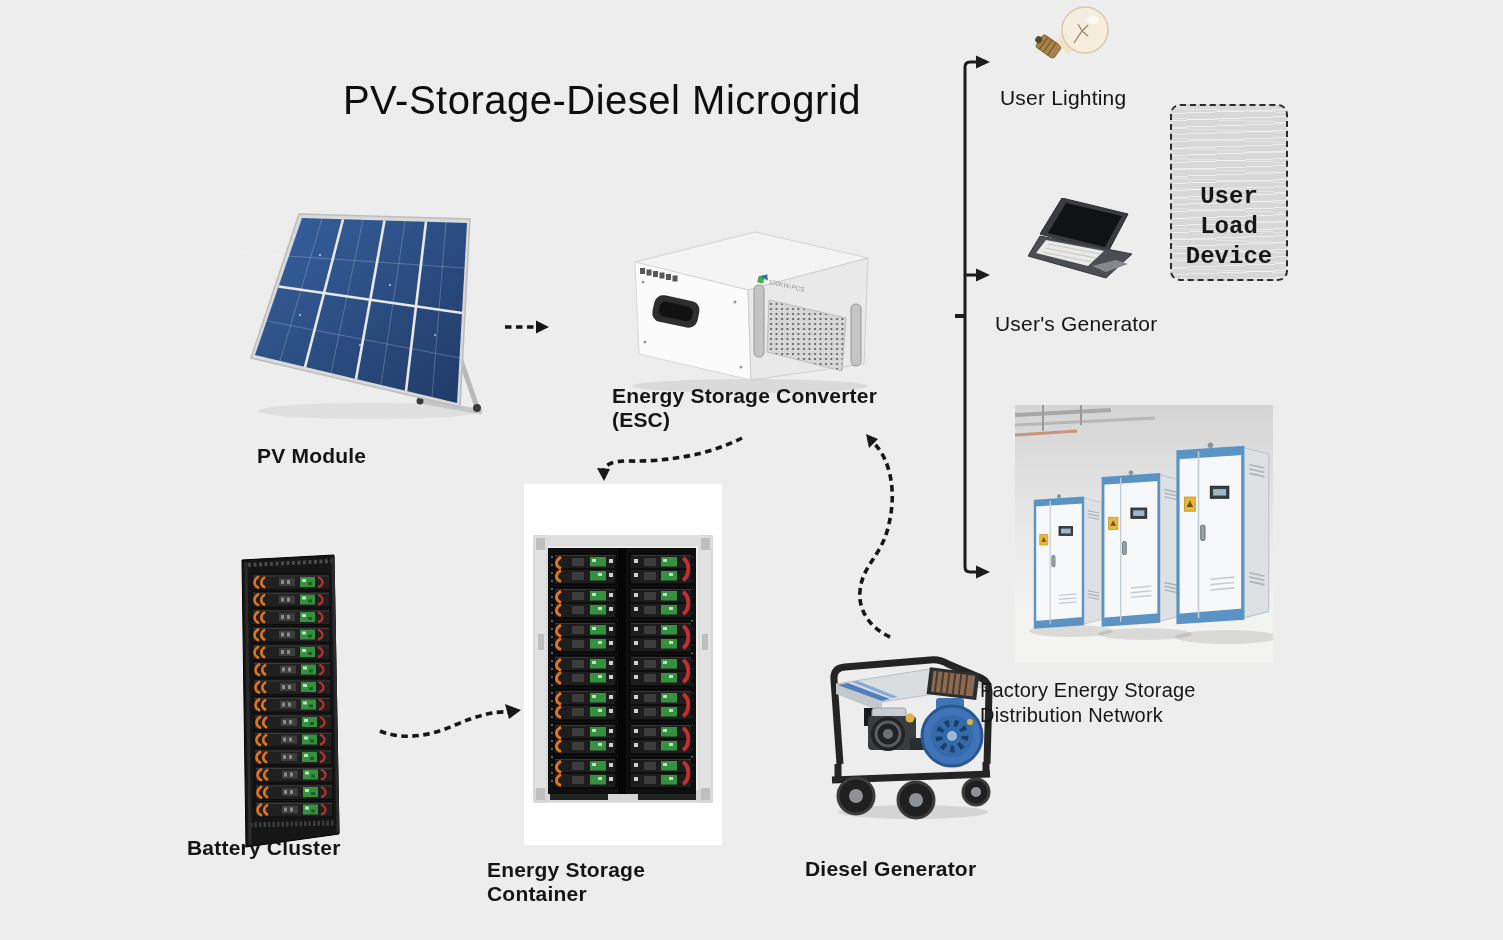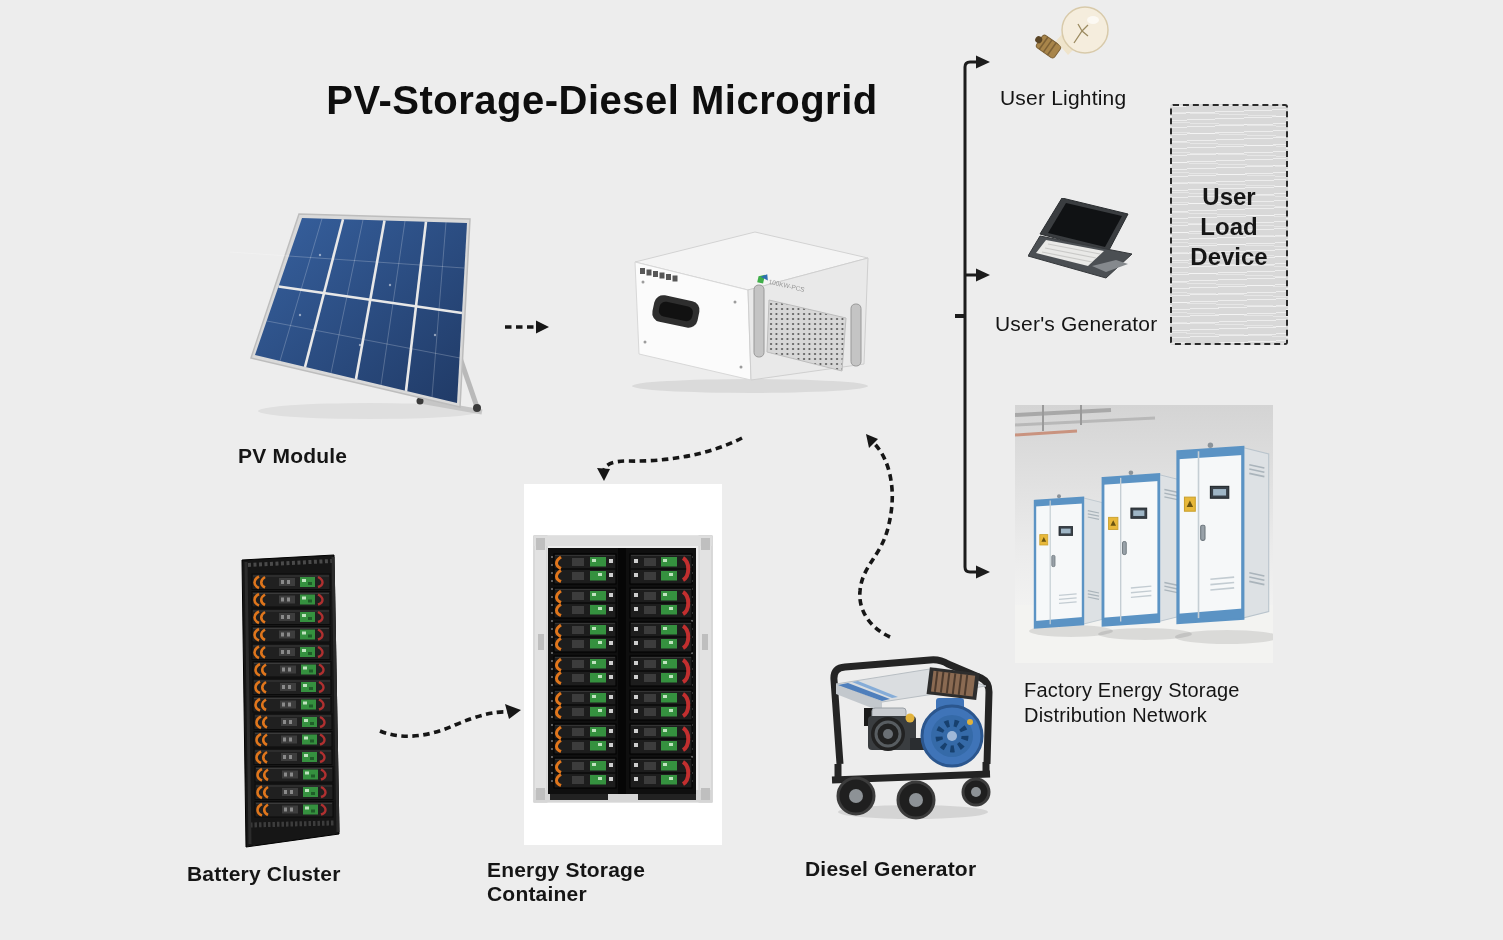--- a/index.html
+++ b/index.html
@@ -1,28 +1,28 @@
 <!DOCTYPE html>
 <html><head>
 <meta charset="utf-8">
 <style>
   html,body{margin:0;padding:0;background:#ededed;}
   .stage{position:relative;width:1503px;height:940px;background:#ededed;overflow:hidden;
          font-family:"Liberation Sans","DejaVu Sans",sans-serif;color:#141414;}
   .abs{position:absolute;}
   .title{position:absolute;left:252px;top:78px;width:700px;text-align:center;
-         font-size:40px;font-weight:bold;letter-spacing:.5px;color:#0e0e0e;}
+         font-size:40px;font-weight:normal;letter-spacing:.5px;color:#0e0e0e;}
   .label{position:absolute;text-align:left;font-weight:bold;font-size:21px;color:#151515;letter-spacing:.2px;}
   .label--regular{font-weight:normal;font-size:21px;}
   .label--factory{font-weight:normal;font-size:20px;line-height:25px;}
-  .uld-box{position:absolute;left:1170px;top:104px;width:118px;height:241px;box-sizing:border-box;
-           border:2px dashed #2a2a2a;border-radius:3px;
+  .uld-box{position:absolute;left:1170px;top:104px;width:118px;height:177px;box-sizing:border-box;
+           border:2px dashed #2a2a2a;border-radius:10px;
            background-color:#d8d8d8;
            background-image:repeating-linear-gradient(178deg, rgba(255,255,255,.55) 0 1px, rgba(255,255,255,0) 1px 7px),
-                            repeating-linear-gradient(2deg, rgba(255,255,255,.35) 0 1px, rgba(0,0,0,0) 1px 10px);}
+                            repeating-linear-gradient(2deg, rgba(255,255,255,.35) 0 1px, rgba(0,0,0,0) 1px 10px);font-family:Liberation Mono, monospace;}
   .uld-text{margin-top:76px;text-align:center;font-size:24px;font-weight:bold;line-height:30px;color:#161616;}
   svg{display:block;}
 </style>
 </head>
 <body>
 
 <div class="stage">
 
   <div class="title">PV-Storage-Diesel Microgrid</div>
 
@@ -96,21 +96,21 @@
       <line x1="48.5" y1="91.5" x2="232" y2="118"></line>
     </g>
     <g fill="rgba(255,255,255,0.5)">
       <circle cx="90" cy="60" r="1.2"></circle>
         <circle cx="160" cy="90" r="1.2"></circle>
         <circle cx="205" cy="140" r="1.2"></circle>
       <circle cx="70" cy="120" r="1.2"></circle>
         <circle cx="130" cy="150" r="1.2"></circle>
     </g>
   </svg>
-  <div class="label" style="left:238px;top:444px;width:210px">PV Module</div>
+  <div class="label" style="left:257px;top:444px;width:210px">PV Module</div>
 
   <svg class="abs" style="left:615px;top:222px" width="270" height="175" viewBox="0 0 270 175">
     <defs>
       <pattern id="ventdots" width="5.5" height="5" patternUnits="userSpaceOnUse">
         <rect width="5.5" height="5" fill="#d7d7d7"></rect>
         <circle cx="2" cy="2" r="1" fill="#4a4a4a"></circle>
       </pattern>
     </defs>
     <ellipse cx="135" cy="164" rx="118" ry="7" fill="rgba(0,0,0,0.08)"></ellipse>
     <polygon points="20,40 140,10 253,36 133,68" fill="#f4f4f4" stroke="#d2d2d2"></polygon>
@@ -136,20 +136,21 @@
 
     <g transform="rotate(13 150 62)">
       <polygon points="142,56 148,53 148,62 142,62" fill="#3fae49"></polygon>
       <polygon points="144,56 150,52 152,58" fill="#2e6fb2"></polygon>
       <text x="153" y="61" font-size="6.5" fill="#969696" font-family="Liberation Sans, sans-serif">100KW-PCS</text>
     </g>
     <polygon points="154,78 231,96 227,149 152,130" fill="url(#ventdots)" stroke="#bdbdbd"></polygon>
     <rect x="139" y="63" width="10" height="72" rx="4.5" fill="#c4c4c4" stroke="#989898"></rect>
     <rect x="236" y="82" width="10" height="62" rx="4.5" fill="#c4c4c4" stroke="#989898"></rect>
   </svg>
+  <div class="label" style="left:612px;top:384px;width:310px">Energy Storage Converter (ESC)</div>
 
   <svg class="abs" style="left:232px;top:552px" width="120" height="300" viewBox="0 0 120 300">
     <defs>
       <g id="batrow">
         <rect x="0" y="0" width="78" height="15.5" fill="#202020" stroke="#0a0a0a" stroke-width="1"></rect>
         <line x1="1" y1="2" x2="77" y2="2" stroke="#3a3a3a" stroke-width="1"></line>
         <path d="M7,2.5 C1,5.5 1,11.5 7,14 M13,3 C8,6 8,11 13,13.5" stroke="#e0761c" stroke-width="2.6" fill="none"></path>
         <rect x="27" y="4" width="16" height="8" fill="#3d3d3d"></rect>
         <rect x="29" y="6" width="3" height="4" fill="#8a8a8a"></rect>
           <rect x="35" y="6" width="3" height="4" fill="#8a8a8a"></rect>
@@ -172,21 +173,21 @@
     <use href="#batrow" transform="translate(21,144.5)"></use>
     <use href="#batrow" transform="translate(22,162)"></use>
     <use href="#batrow" transform="translate(22,179.5)"></use>
     <use href="#batrow" transform="translate(22,197)"></use>
     <use href="#batrow" transform="translate(23,214.5)"></use>
     <use href="#batrow" transform="translate(23,232)"></use>
     <use href="#batrow" transform="translate(23,249.5)"></use>
     <line x1="14" y1="10" x2="18" y2="292" stroke="#2b2b2b" stroke-width="3"></line>
     <line x1="101" y1="5" x2="106" y2="280" stroke="#2b2b2b" stroke-width="3"></line>
   </svg>
-  <div class="label" style="left:187px;top:862px;width:210px">Battery Cluster</div>
+  <div class="label" style="left:187px;top:836px;width:210px">Battery Cluster</div>
 
   <svg class="abs" style="left:524px;top:484px" width="198" height="361" viewBox="0 0 198 361">
     <defs>
       <g id="contmodL">
         <rect x="0" y="0" width="62" height="30" fill="#1d1d1d" stroke="#000"></rect>
         <line x1="0" y1="15" x2="62" y2="15" stroke="#0a0a0a" stroke-width="1.5"></line>
         <line x1="1" y1="1.5" x2="61" y2="1.5" stroke="#343434"></line>
         <path d="M7,3 C1,7 1,12 7,14.5 M7,16.5 C1,20 1,25 7,27.5" stroke="#e0761c" stroke-width="3" fill="none"></path>
         <rect x="18" y="4" width="12" height="8" fill="#3c3c3c"></rect>
           <rect x="18" y="18" width="12" height="8" fill="#3c3c3c"></rect>
@@ -354,21 +355,21 @@
       <line x1="66" y1="0" x2="66" y2="20" stroke="#9a9a9a" stroke-width="2"></line>
     </g>
 
     <ellipse cx="56" cy="226" rx="42" ry="6" fill="rgba(0,0,0,0.10)"></ellipse>
     <ellipse cx="130" cy="229" rx="47" ry="6" fill="rgba(0,0,0,0.10)"></ellipse>
     <ellipse cx="212" cy="232" rx="52" ry="7" fill="rgba(0,0,0,0.10)"></ellipse>
     <use href="#cab" transform="translate(20,88) scale(0.80)"></use>
     <use href="#cab" transform="translate(88,64) scale(0.93)"></use>
     <use href="#cab" transform="translate(163,36) scale(1.08)"></use>
   </svg>
-  <div class="label label--factory" style="left:1024px;top:678px;width:248px">Factory Energy Storage Distribution Network</div>
+  <div class="label label--factory" style="left:980px;top:678px;width:248px">Factory Energy Storage Distribution Network</div>
 
   <svg class="abs" style="left:1028px;top:3px" width="90" height="70" viewBox="0 0 90 70">
     <g transform="rotate(35 26 48)">
       <rect x="8" y="40" width="22" height="15" rx="3" fill="#a8854a" stroke="#7d6135"></rect>
       <line x1="13" y1="40" x2="13" y2="55" stroke="#7d6135" stroke-width="1.5"></line>
       <line x1="18" y1="40" x2="18" y2="55" stroke="#7d6135" stroke-width="1.5"></line>
       <line x1="23" y1="40" x2="23" y2="55" stroke="#7d6135" stroke-width="1.5"></line>
       <circle cx="7" cy="47.5" r="3.5" fill="#5a4526"></circle>
     </g>
     <polygon points="36,29 49,43 40,52 28,38" fill="#efe4cb"></polygon>

